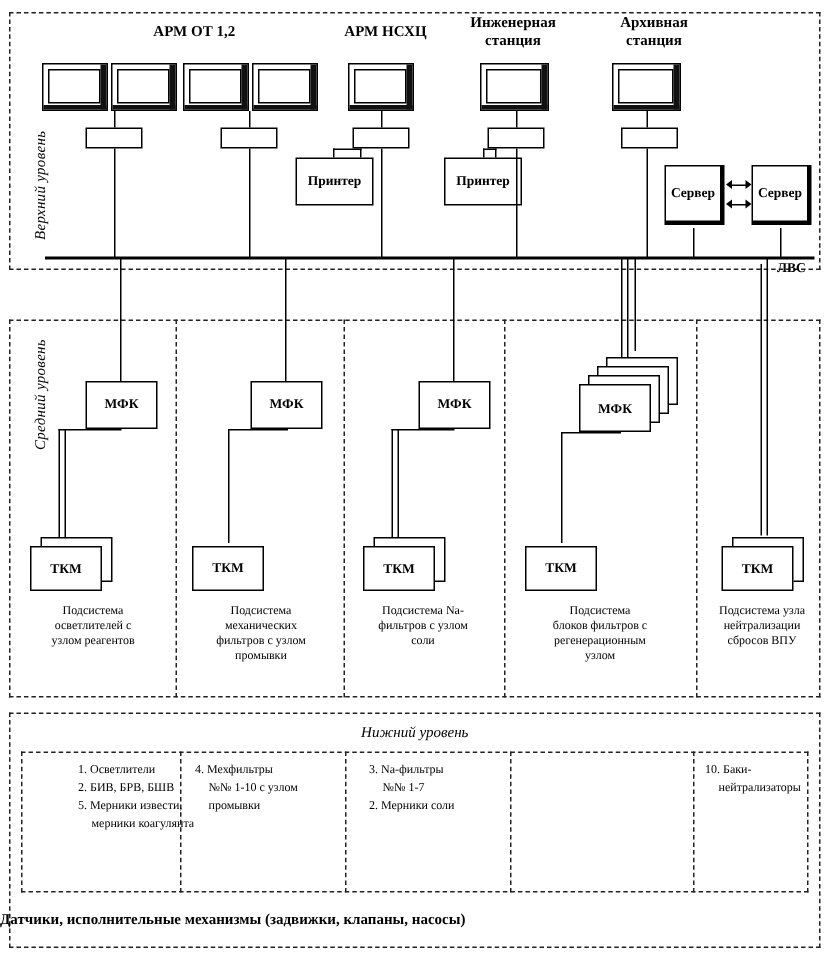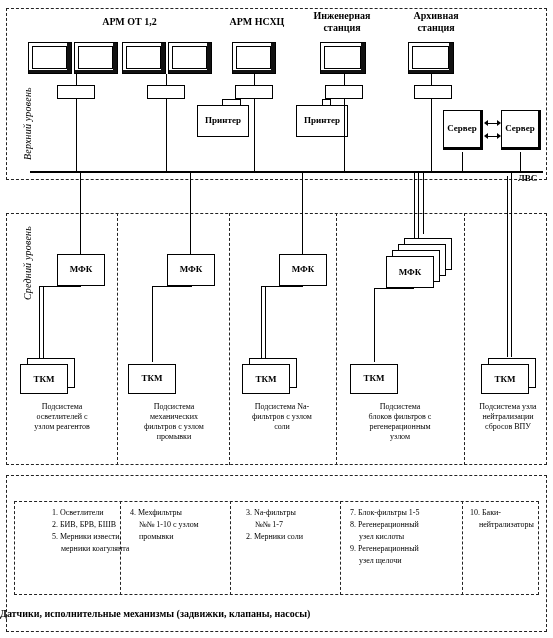--- a/index.html
+++ b/index.html
@@ -332,20 +332,21 @@
     <div>узлом</div>
   </div>
   <div class="cap" style="left:468px;top:402px;width:80px;">
     <div>Подсистема узла</div>
     <div>нейтрализации</div>
     <div>сбросов ВПУ</div>
   </div>
 
   <div class="dframe" style="left:6px;top:475px;width:541px;height:157px;"></div>
 
+  <div class="lvtitle" style="left:0px;top:483px;">Нижний уровень</div>
 
   <div class="dframe" style="left:14px;top:501px;width:525px;height:94px;"></div>
 
   <div class="vdash" style="left:120px;top:501px;height:94px;"></div>
   <div class="vdash" style="left:230px;top:501px;height:94px;"></div>
   <div class="vdash" style="left:340px;top:501px;height:94px;"></div>
   <div class="vdash" style="left:462px;top:501px;height:94px;"></div>
 
   <div class="lcol" style="left:20px;top:507px;width:102px;margin-left:32px;">
     <div>1. Осветлители</div>
@@ -359,27 +360,20 @@
     <div class="indent">№№ 1-10 с узлом</div>
     <div class="indent">промывки</div>
   </div>
 
   <div class="lcol" style="left:246px;top:507px;width:96px;">
     <div>3. Na-фильтры</div>
     <div class="indent">№№ 1-7</div>
     <div>2. Мерники соли</div>
   </div>
 
-  <div class="lcol" style="left:350px;top:507px;width:112px;">
-    <div>7. Блок-фильтры 1-5</div>
-    <div>8. Регенерационный</div>
-    <div class="indent">узел кислоты</div>
-    <div>9. Регенерационный</div>
-    <div class="indent">узел щелочи</div>
-  </div>
 
   <div class="lcol" style="left:470px;top:507px;width:76px;">
     <div>10. Баки-</div>
     <div class="indent">нейтрализаторы</div>
   </div>
 
   <div class="bottombar" style="left:0px;top:608px;">Датчики, исполнительные механизмы (задвижки, клапаны, насосы)</div>
 
 </div>
 

